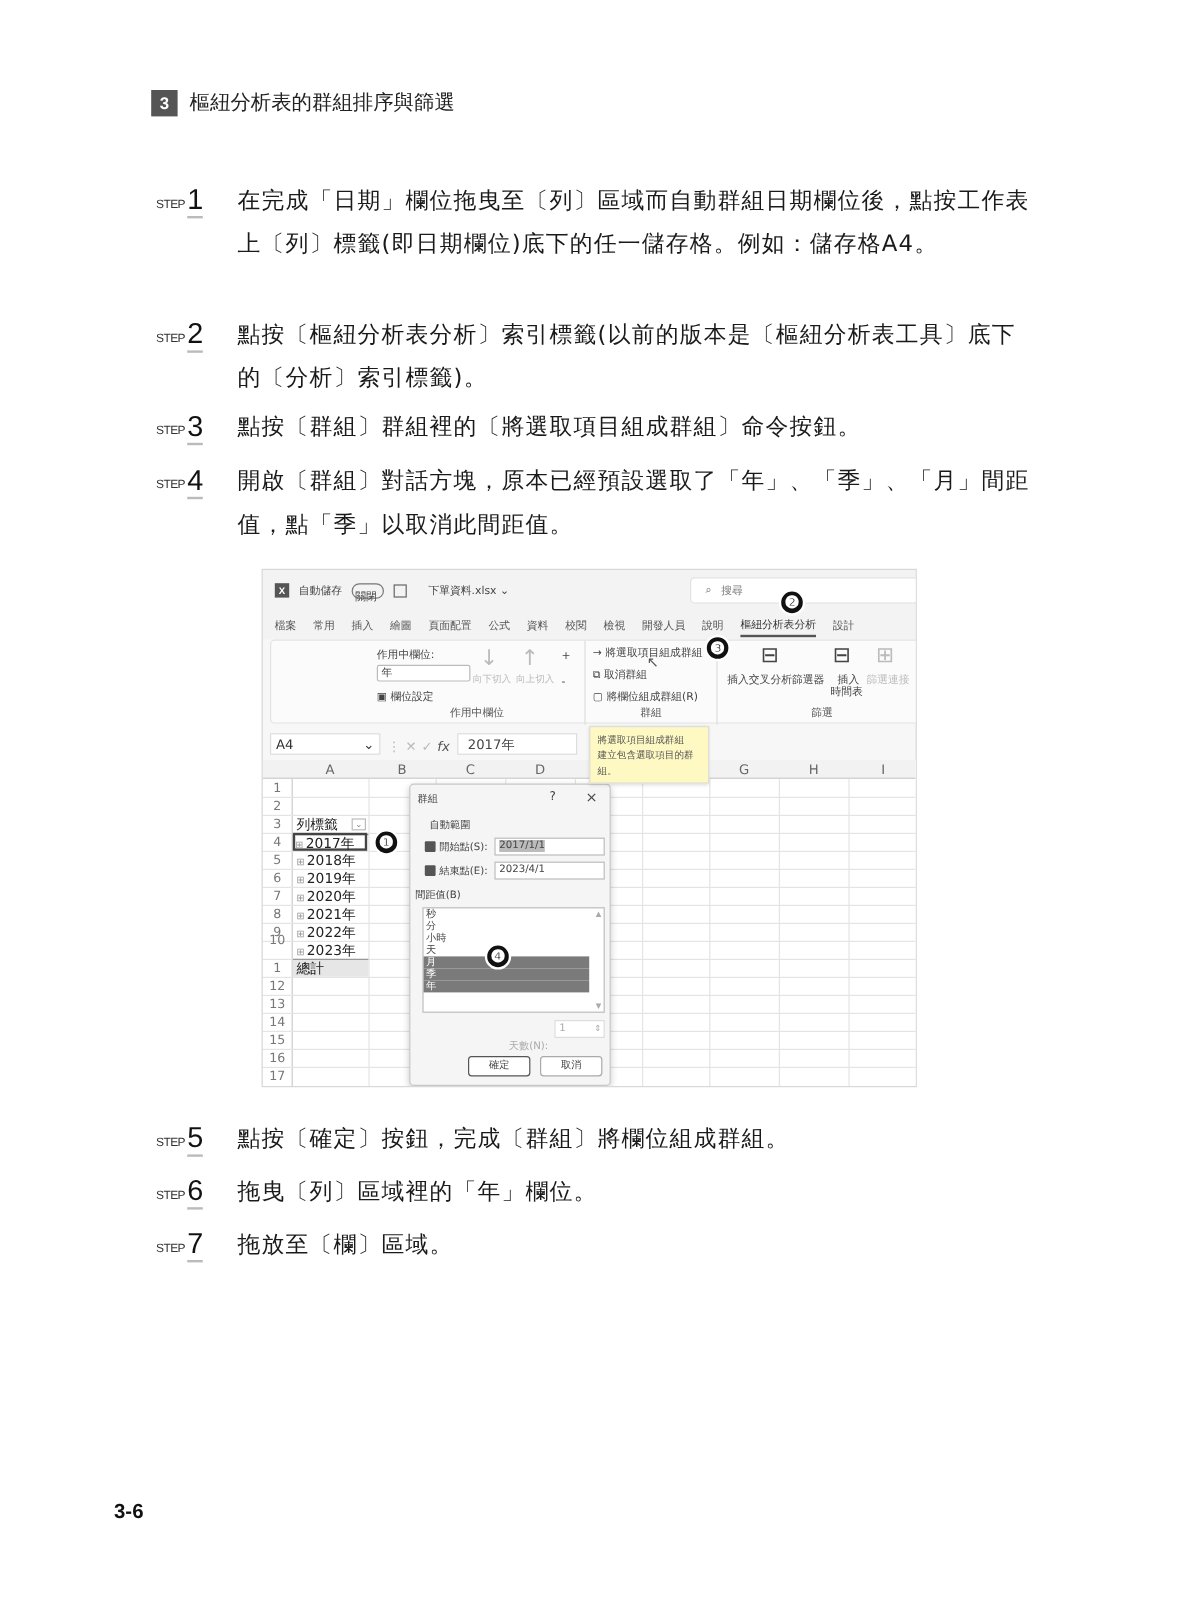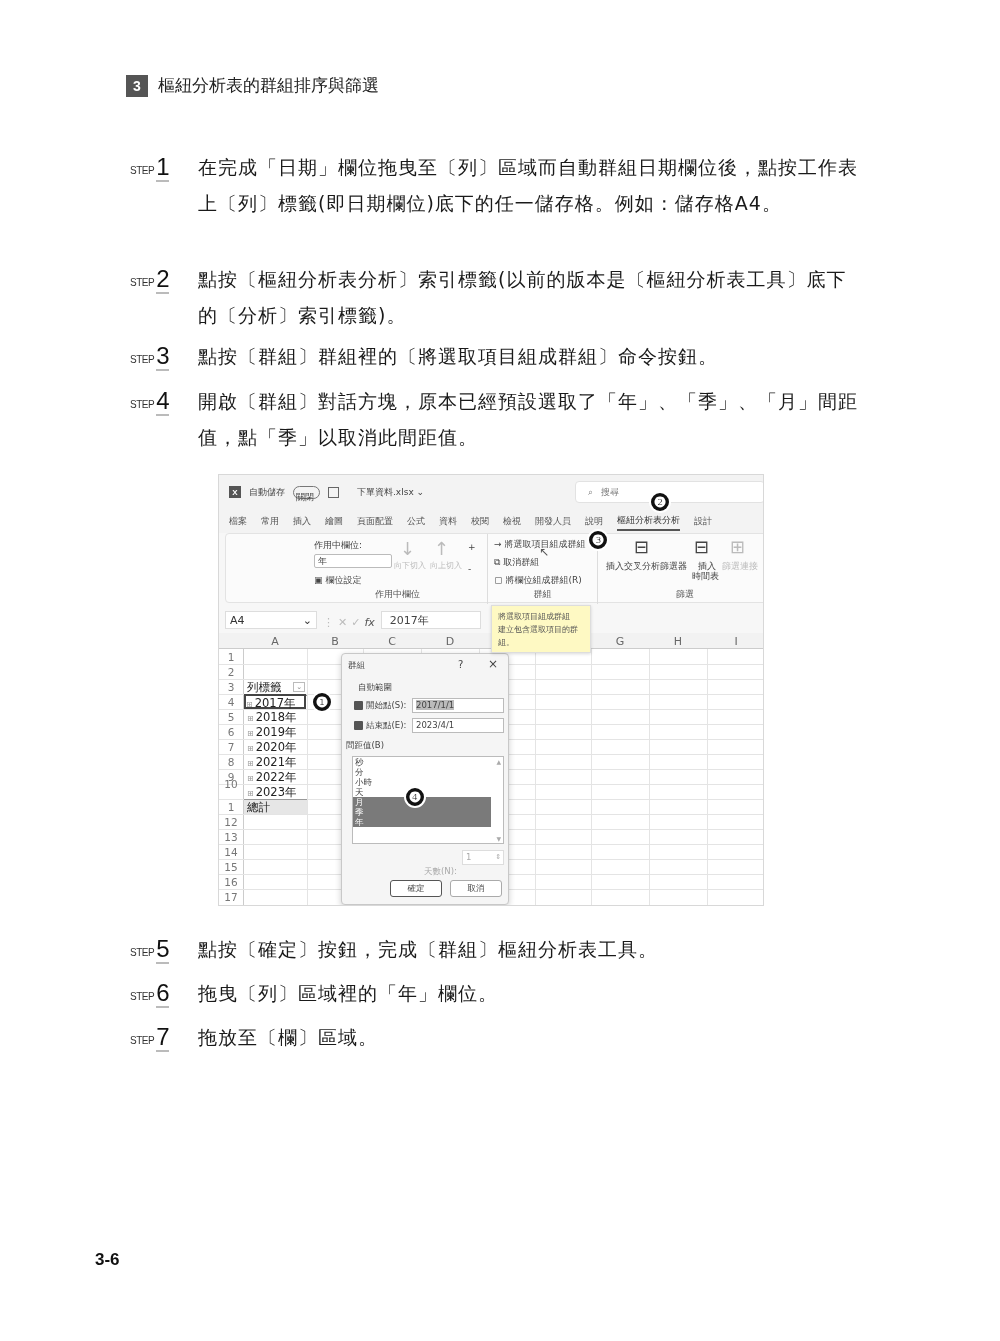--- a/index.html
+++ b/index.html
@@ -284,21 +284,21 @@
   <div class="callout" style="left:430px;top:16px">❷</div>
   <div class="callout" style="left:368px;top:54px">❸</div>
   <span class="abs" style="left:320px;top:70px;font-size:12px;color:#555">↖</span>
 </div>
 
 <div class="step" style="top:934px">
   <div class="step-tag">
       <span class="lbl">STEP</span>
       <span class="num">5</span>
     </div>
-  <div class="step-text">點按〔確定〕按鈕，完成〔群組〕樞紐分析表工具。</div>
+  <div class="step-text">點按〔確定〕按鈕，完成〔群組〕將欄位組成群組。</div>
 </div>
 <div class="step" style="top:978px">
   <div class="step-tag">
       <span class="lbl">STEP</span>
       <span class="num">6</span>
     </div>
   <div class="step-text">拖曳〔列〕區域裡的「年」欄位。</div>
 </div>
 <div class="step" style="top:1022px">
   <div class="step-tag">

